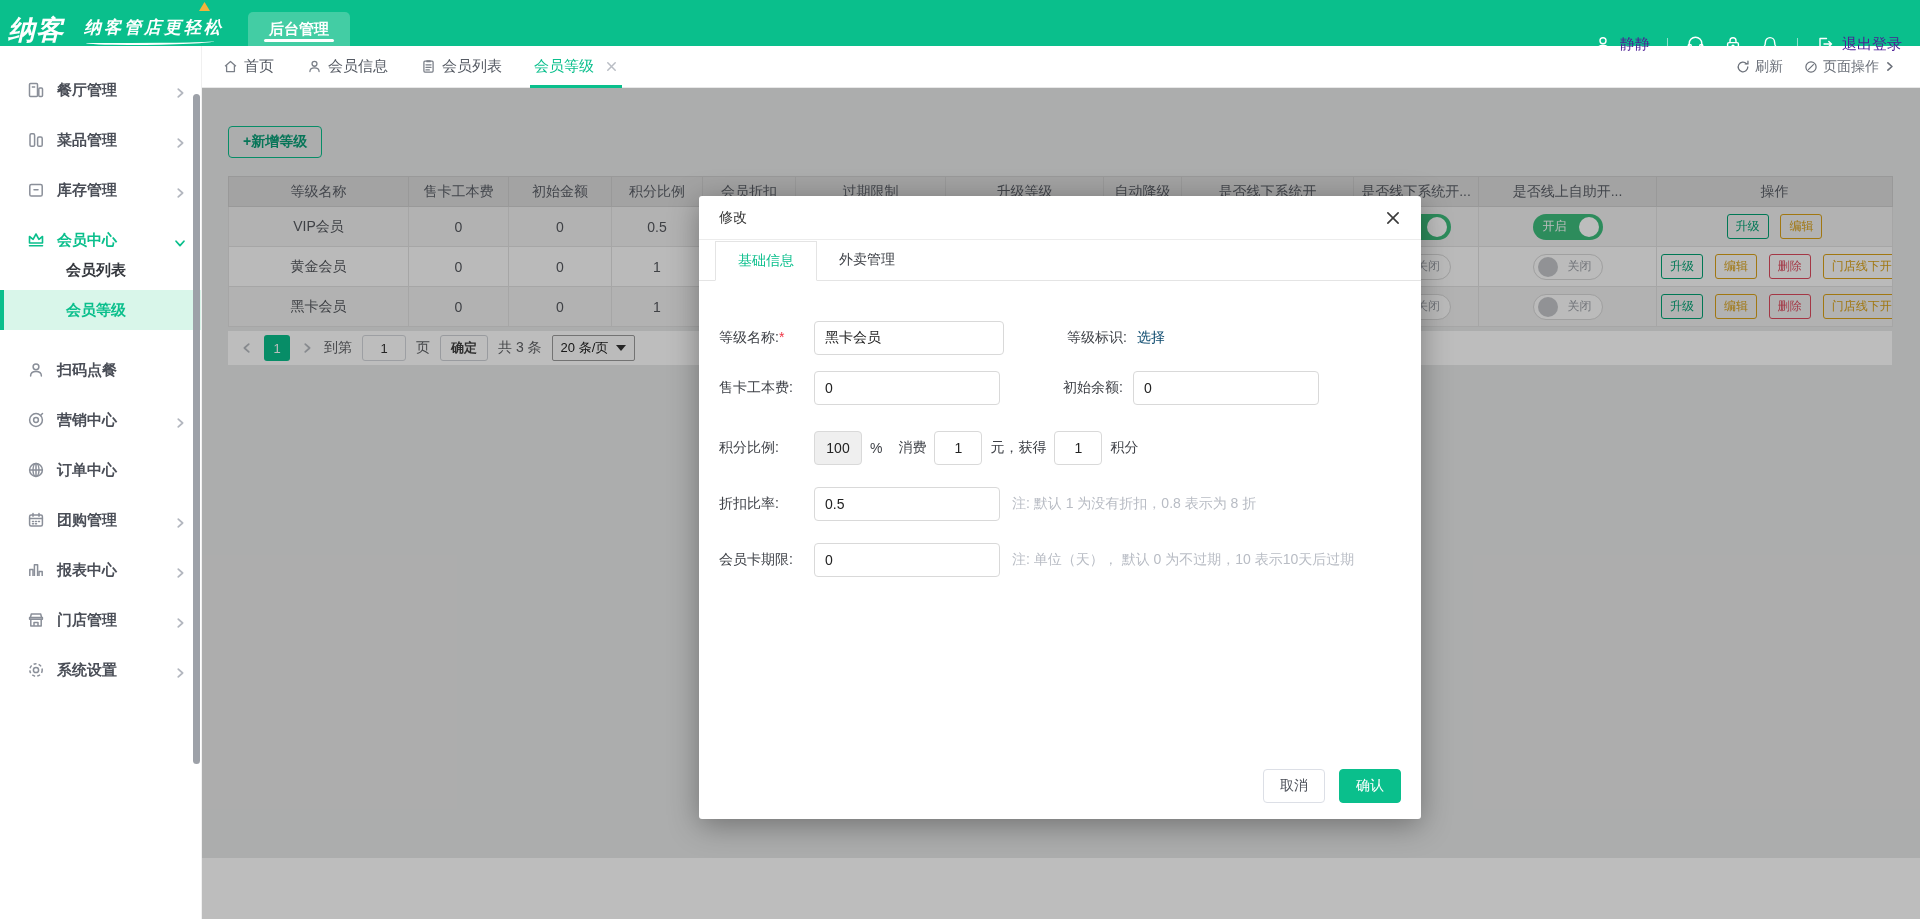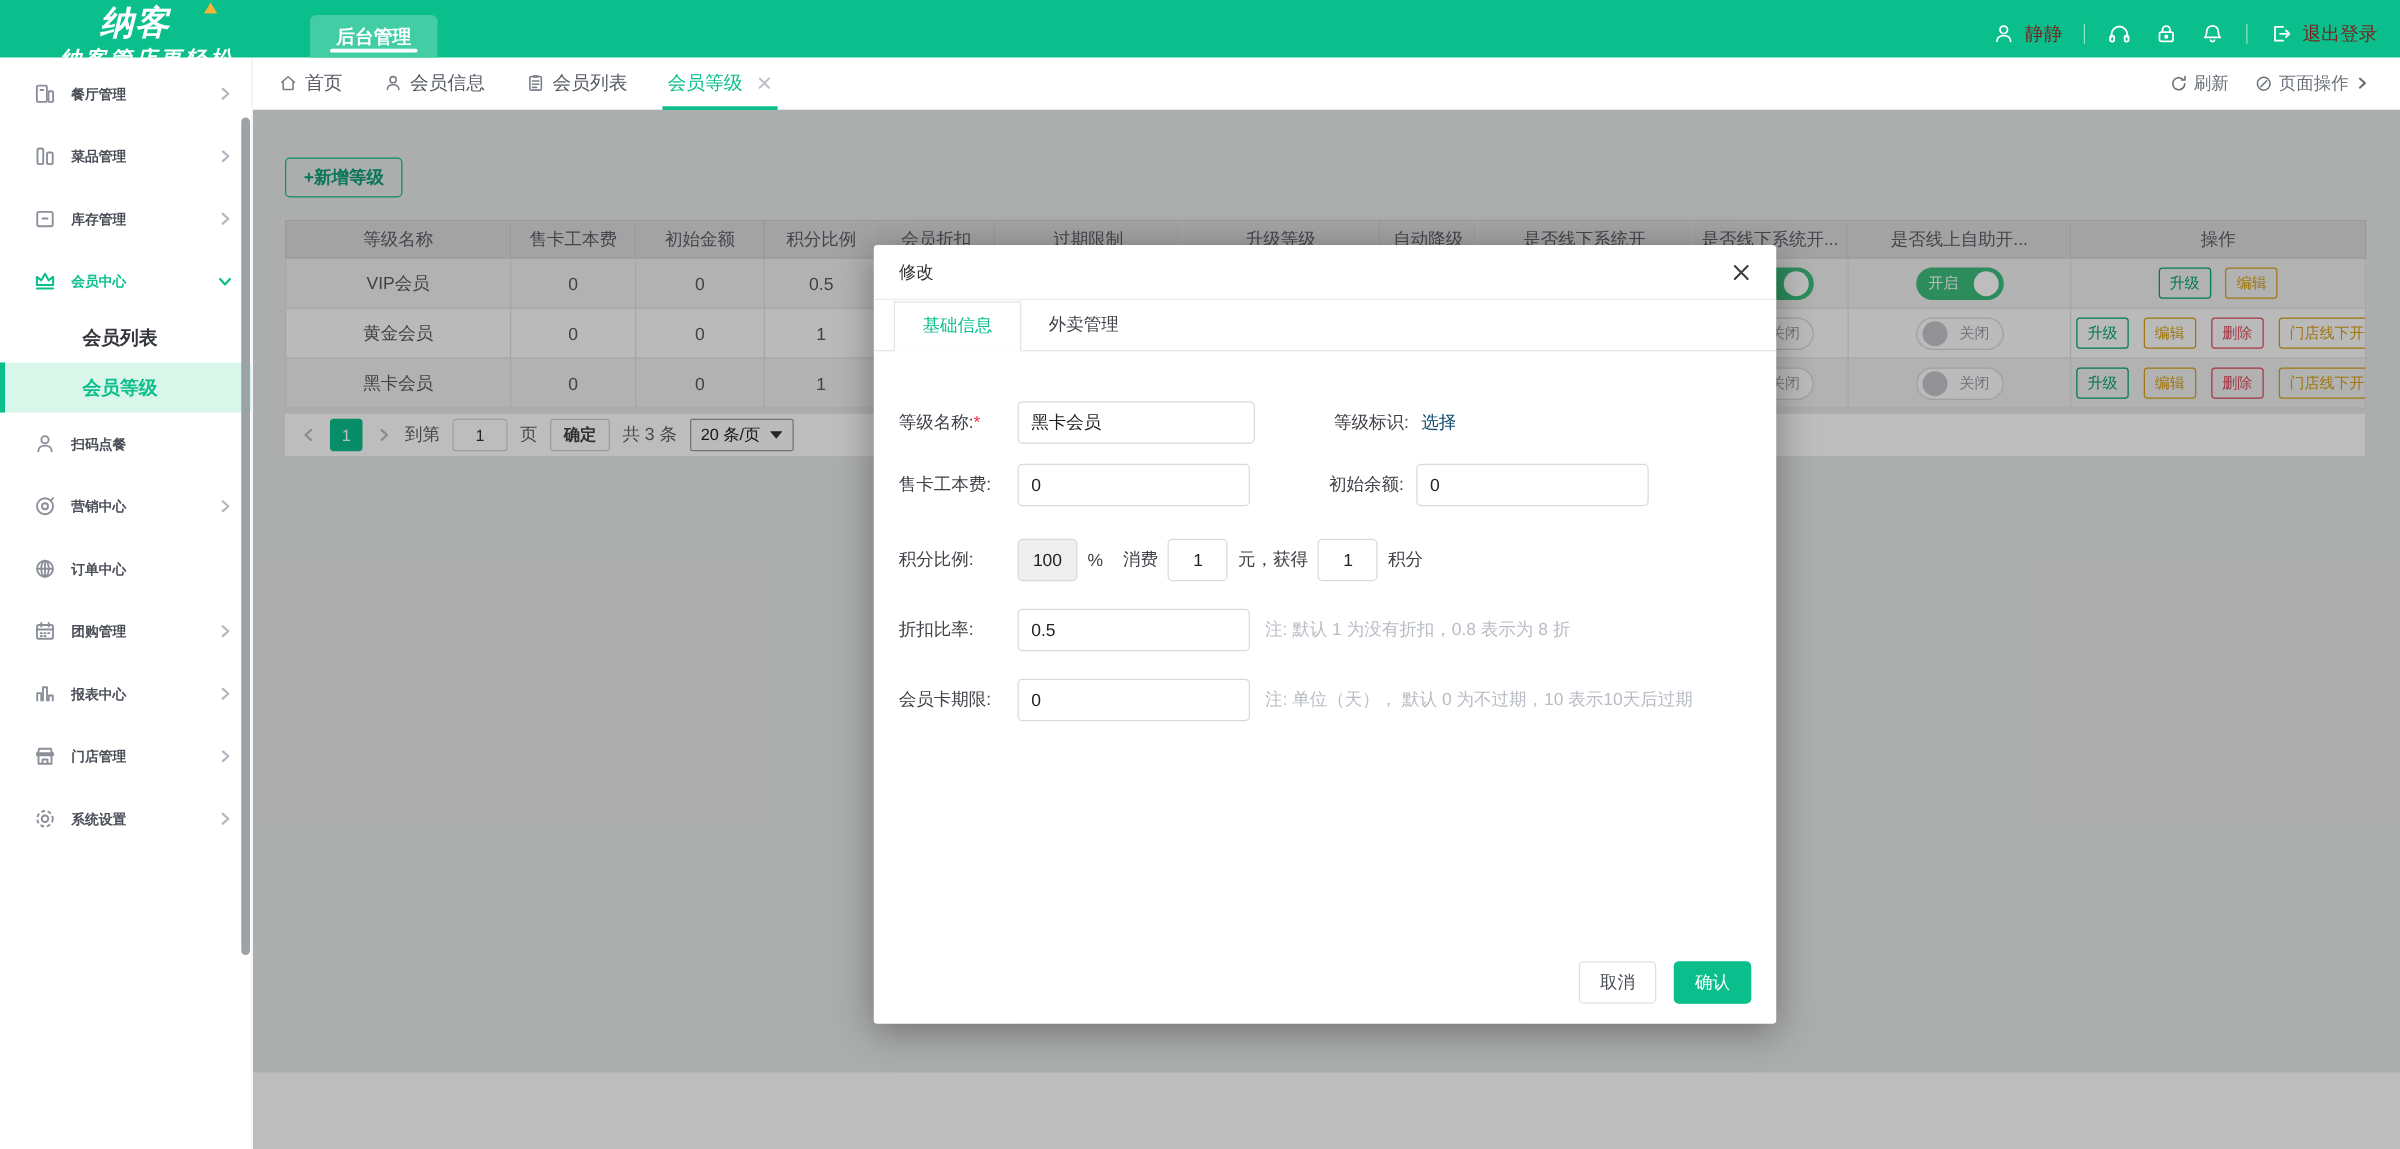--- a/index.html
+++ b/index.html
@@ -1,44 +1,44 @@
 <!DOCTYPE html>
 <html><head>
 <meta charset="utf-8">
 <style>
   * { margin:0; padding:0; box-sizing:border-box; }
   html,body { width:1920px; height:919px; overflow:hidden; background:#fff;
     font-family:"Liberation Sans","DejaVu Sans",sans-serif; font-size:14px; color:#444; }
 
   
   .topbar { position:fixed; left:0; top:0; width:1920px; height:46px; background:#0abf8c; z-index:40; }
-  .logo-area { position:absolute; left:28px; top:0; height:60px; display:flex; align-items:center;flex-direction:column; }
+  .logo-area { position:absolute; left:8px; top:0; height:60px; display:flex; align-items:center; }
   .logo-text { font-size:27px; font-weight:bold; font-style:italic; color:#fff; letter-spacing:1px; position:relative; }
   .logo-accent { position:absolute; right:14px; top:2px; width:11px; height:9px; background:#f5b33b;
     clip-path:polygon(0 100%,50% 0,100% 100%); }
   .slogan-wrap { margin-left:20px; position:relative; padding-bottom:6px; }
   .slogan { font-size:17px; font-style:italic; color:#fff; letter-spacing:3px; font-weight:bold; }
   .slogan-line { position:absolute; left:2px; bottom:0; width:128px; height:6px;
     border-bottom:2px solid #fff; border-radius:0 0 80% 40%; }
   .nav-tab { position:absolute; left:248px; bottom:0; width:102px; height:34px; background:#43cda4;
     border-radius:5px 5px 0 0; display:flex; align-items:center; justify-content:center;
     color:#fff; font-weight:bold; font-size:15px; cursor:pointer; }
   .nav-tab::after { content:""; position:absolute; left:16px; right:16px; bottom:4px; height:3px; background:#fff; border-radius:2px; }
-  .topbar-right { position:absolute; right:18px; top:0; height:54px; display:flex; align-items:center; gap:17px; color:#7f1d1d; }
+  .topbar-right { position:absolute; right:18px; top:0; height:54px; display:flex; align-items:flex-end; gap:17px; color:#4c1d95; }
   .tb-item { display:flex; align-items:center; gap:7px; cursor:pointer; font-size:15px; }
   .tb-divider { width:1px; height:16px; background:rgba(255,255,255,.55); }
   .ico { display:inline-block; vertical-align:middle; }
   .ico svg { display:block; }
 
   
   .sidebar { position:fixed; left:0; top:46px; bottom:0; width:202px; background:#fff; z-index:30;
     border-right:1px solid #f0f0f0; padding-top:4px; }
   .side-scroll { position:absolute; right:1px; top:48px; width:7px; height:670px; background:#9da1a8; border-radius:4px; }
-  .side-item { height:50px; display:flex; align-items:center; padding:0 14px 0 26px; cursor:pointer;
-    color:#4a4e57; font-weight:bold; font-size:11px; }
+  .side-item { height:50px; display:flex; align-items:flex-end; padding:0 14px 0 26px; cursor:pointer;
+    color:#4a4e57; font-weight:bold; font-size:15px; }
   .side-item .s-ico { color:#8a8f99; margin-right:11px; }
   .side-item .s-chev { margin-left:auto; color:#b3b7bf; }
   .side-item.active { color:#0abf8c; }
   .side-item.active .s-ico { color:#0abf8c; }
   .side-item.active .s-chev { color:#0abf8c; }
   .sub-item { height:40px; display:flex; align-items:center; padding-left:62px; cursor:pointer;
     font-weight:bold; font-size:15px; color:#33363c; border-left:4px solid transparent; }
   .sub-item.active { background:#d9f6ea; color:#0abf8c; border-left-color:#0abf8c; }
 
   

